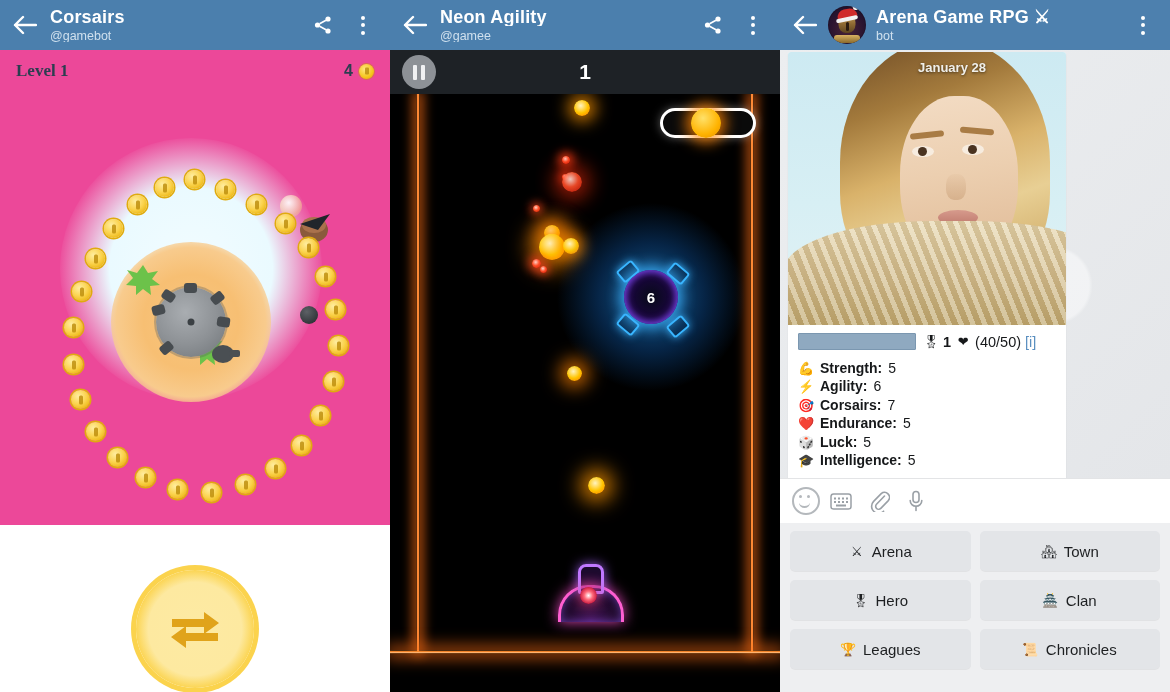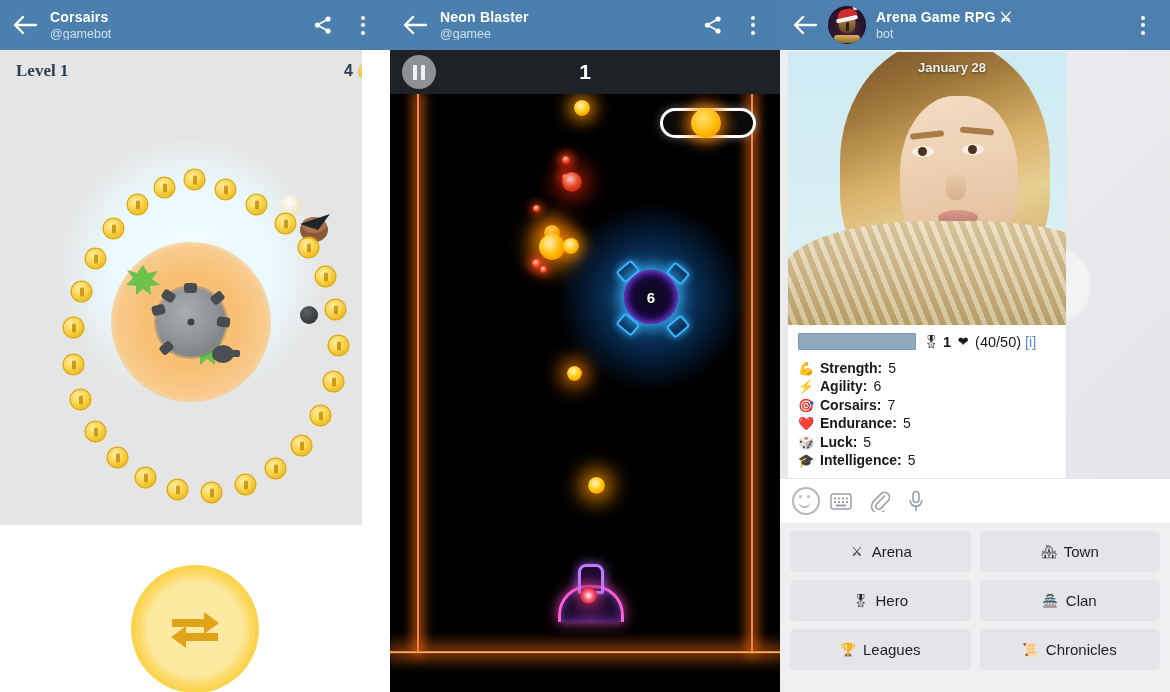--- a/index.html
+++ b/index.html
@@ -20,21 +20,21 @@
     display:flex;align-items:center;padding:0 10px;box-sizing:border-box;
   }
   .tg-header.h3{background:#4d80ae;}
   .back-arrow{
     width:30px;height:30px;flex:0 0 30px;position:relative;cursor:pointer;
     display:flex;align-items:center;justify-content:center;
   }
   .back-arrow svg{display:block;}
   .hdr-titles{flex:1 1 auto;min-width:0;margin-left:10px;line-height:1;}
   .hdr-title{
-    color:#ffffff;font-size:14px;font-weight:bold;letter-spacing:.2px;
+    color:#ffffff;font-size:18px;font-weight:bold;letter-spacing:.2px;
     white-space:nowrap;overflow:hidden;text-overflow:ellipsis;
   }
   .hdr-sub{
     color:#cfe0ee;font-size:12.5px;margin-top:4px;
     white-space:nowrap;overflow:hidden;text-overflow:ellipsis;
   }
   .hdr-actions{display:flex;align-items:center;gap:14px;padding-right:4px;}
   .ic-btn{width:26px;height:30px;display:flex;align-items:center;justify-content:center;cursor:pointer;}
   .kebab{display:flex;flex-direction:column;gap:3.5px;align-items:center;}
   .kebab i{display:block;width:4px;height:4px;border-radius:50%;background:#fff;}
@@ -66,22 +66,22 @@
     border-radius:50%;background:#f4f4f4;
   }
   .hdr-avatar .base{
     position:absolute;left:50%;bottom:1px;transform:translateX(-50%);
     width:26px;height:8px;border-radius:3px;
     background:linear-gradient(180deg,#d9b262,#8a6a2c);
   }
 
   
   .corsairs-stage{
-    position:absolute;left:0;top:50px;width:362px;height:475px;
-    background:#e5e5e5;overflow:hidden;
+    position:absolute;left:0;top:50px;width:390px;height:475px;
+    background:#ec4899;overflow:hidden;
   }
   .corsairs-topbar{
     position:absolute;left:0;top:0;width:390px;height:42px;
     display:flex;align-items:center;justify-content:space-between;
     padding:0 16px;box-sizing:border-box;
   }
   .level-label{color:#2c3e50;font-size:17px;font-weight:bold;font-family:"Liberation Serif",serif;}
   .coin-count{display:flex;align-items:center;gap:6px;color:#2c3e50;font-size:16px;font-weight:bold;}
   .coin-sm{
     width:15px;height:15px;border-radius:50%;
@@ -460,21 +460,21 @@
 
   <div class="panel p2">
 
     <div class="tg-header">
       <div class="back-arrow">
         <svg width="24" height="20" viewBox="0 0 24 20">
             <path d="M10 2 L2 10 L10 18 M2 10 H23" stroke="#fff" stroke-width="2.4" fill="none" stroke-linecap="round" stroke-linejoin="round"></path>
           </svg>
       </div>
       <div class="hdr-titles">
-        <div class="hdr-title">Neon Blaster</div>
+        <div class="hdr-title">Neon Agility</div>
         <div class="hdr-sub">@gamee</div>
       </div>
       <div class="hdr-actions">
         <div class="ic-btn">
           <svg width="20" height="20" viewBox="0 0 20 20">
               <circle cx="15" cy="4" r="2.6" fill="#fff"></circle>
               <circle cx="4.5" cy="10" r="2.6" fill="#fff"></circle>
               <circle cx="15" cy="16" r="2.6" fill="#fff"></circle>
               <path d="M13 5.2 L6.6 8.8 M6.6 11.2 L13 14.8" stroke="#fff" stroke-width="1.6"></path>
             </svg>

